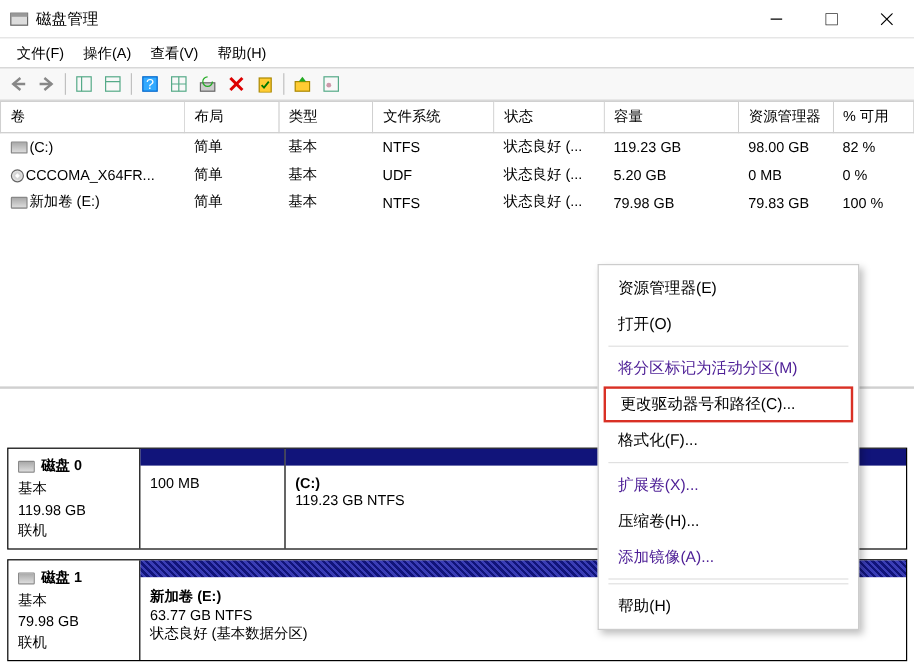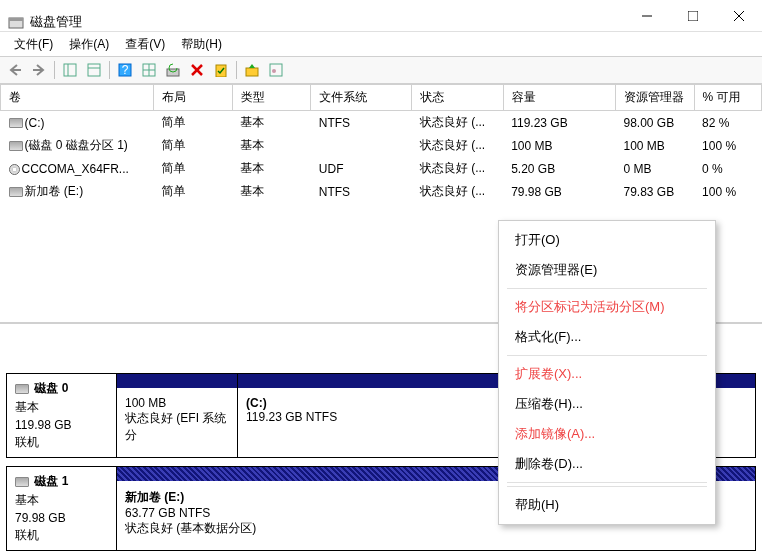--- a/index.html
+++ b/index.html
@@ -1,18 +1,18 @@
 <!DOCTYPE html>
 <html><head>
 <meta charset="utf-8">
 <style>
   * { box-sizing: border-box; margin: 0; padding: 0; font-family: "Microsoft YaHei", "Segoe UI", sans-serif; font-size: 12px; }
   body { background: #fff; width: 762px; height: 560px; overflow: hidden; position: relative; }
   
-  .titlebar { height: 32px; background: #fff; display: flex; align-items: flex-end; padding-left: 8px; border-bottom: 1px solid #e0e0e0; }
+  .titlebar { height: 32px; background: #fff; display: flex; align-items: center; padding-left: 8px; border-bottom: 1px solid #e0e0e0; }
   .titlebar-icon { width: 16px; height: 16px; margin-right: 6px; display: flex; align-items: center; justify-content: center;}
   .titlebar-title { flex: 1; font-size: 13px; }
   .titlebar-btns { display: flex; height: 100%; }
   .titlebar-btn { width: 46px; height: 100%; display: flex; align-items: center; justify-content: center; }
   .titlebar-btn svg { width: 10px; height: 10px; }
   
   .menubar { height: 24px; display: flex; align-items: flex-end; padding-left: 8px; gap: 4px; }
   .menu-item { padding: 3px 6px; cursor: default; }
   
   .toolbar { height: 28px; display: flex; align-items: center; padding-left: 4px; gap: 2px; border-top: 1px solid #d0d0d0; border-bottom: 1px solid #d0d0d0; background:#f8f8f8;}
@@ -35,21 +35,21 @@
   .disk-parts { flex: 1; display: flex; }
   .disk-part { border-left: 1px solid #000; padding: 6px 8px; font-size: 12px; display:flex; flex-direction:column; gap:2px; position:relative;}
   .disk-part:first-child{border-left:none;}
   .disk-part .topbar { position:absolute; top:0; left:0; right:0; height:14px; background:#11147a;}
   .disk-part.hatched .topbar{ background: repeating-linear-gradient(45deg,#11147a 0,#11147a 2px,#3a3db5 2px,#3a3db5 4px);}
   .disk-part-inner{margin-top:16px;}
   .pname{font-weight:bold;}
   
   .context-menu { position: absolute; top: 220px; left: 498px; width: 218px; background: #fff; border: 1px solid #ccc; box-shadow: 3px 3px 6px rgba(0,0,0,0.25); padding: 4px 0; z-index: 100; }
   .ctx-item { padding: 6px 16px; font-size: 13px; cursor: default; }
-  .ctx-item.disabled { color: #ef4444; }
+  .ctx-item.disabled { color: #4c1d95; }
   .ctx-sep { height: 1px; background: #e0e0e0; margin: 3px 8px; }
   .ctx-item.highlight { border: 2px solid #d93025; margin: 0 4px; padding: 4px 12px;}
   
   .col-vol{width:130px;} .col-layout{width:70px;} .col-type{width:70px;} .col-fs{width:90px;} .col-status{width:75px;} .col-cap{width:100px;} .col-free{width:70px;} .col-pct{width:60px;}
 </style>
 </head>
 <body>
 
 <div class="titlebar">
   <span class="titlebar-icon">
@@ -178,30 +178,20 @@
           <td><span class="vol-icon drive-ic"></span><span>(C:)</span></td>
           <td>简单</td>
           <td>基本</td>
           <td>NTFS</td>
           <td>状态良好 (...</td>
           <td>119.23 GB</td>
           <td>98.00 GB</td>
           <td>82 %</td>
         </tr>
         <tr>
-          <td><span class="vol-icon drive-ic"></span><span>(磁盘 0 磁盘分区 1)</span></td>
-          <td>简单</td>
-          <td>基本</td>
-          <td></td>
-          <td>状态良好 (...</td>
-          <td>100 MB</td>
-          <td>100 MB</td>
-          <td>100 %</td>
-        </tr>
-        <tr>
           <td><span class="vol-icon cd-ic"></span><span>CCCOMA_X64FR...</span></td>
           <td>简单</td>
           <td>基本</td>
           <td>UDF</td>
           <td>状态良好 (...</td>
           <td>5.20 GB</td>
           <td>0 MB</td>
           <td>0 %</td>
         </tr>
         <tr>
@@ -224,21 +214,20 @@
         <div class="dname"><span class="vol-icon drive-ic"></span> <span>磁盘 0</span></div>
         <div>基本</div>
         <div>119.98 GB</div>
         <div>联机</div>
       </div>
       <div class="disk-parts">
         <div class="disk-part" style="width: 120px;">
           <div class="topbar"></div>
           <div class="disk-part-inner">
             <div>100 MB</div>
-            <div>状态良好 (EFI 系统分</div>
           </div>
         </div>
         <div class="disk-part" style="flex: 1 1 0%;">
           <div class="topbar"></div>
           <div class="disk-part-inner">
             <div class="pname">(C:)</div>
             <div>119.23 GB NTFS</div>
           </div>
         </div>
       </div>
@@ -257,26 +246,26 @@
             <div class="pname">新加卷  (E:)</div>
             <div>63.77 GB NTFS</div>
             <div>状态良好 (基本数据分区)</div>
           </div>
         </div>
       </div>
     </div>
   </div>
 
 <div class="context-menu">
+  <div class="ctx-item">资源管理器(E)</div>
   <div class="ctx-item">打开(O)</div>
-  <div class="ctx-item">资源管理器(E)</div>
   <div class="ctx-sep"></div>
   <div class="ctx-item disabled">将分区标记为活动分区(M)</div>
+  <div class="ctx-item highlight">更改驱动器号和路径(C)...</div>
   <div class="ctx-item">格式化(F)...</div>
   <div class="ctx-sep"></div>
   <div class="ctx-item disabled">扩展卷(X)...</div>
   <div class="ctx-item">压缩卷(H)...</div>
   <div class="ctx-item disabled">添加镜像(A)...</div>
-  <div class="ctx-item">删除卷(D)...</div>
   <div class="ctx-sep"></div>
   <div class="ctx-sep"></div>
   <div class="ctx-item">帮助(H)</div>
 </div>
 
 </body></html>

